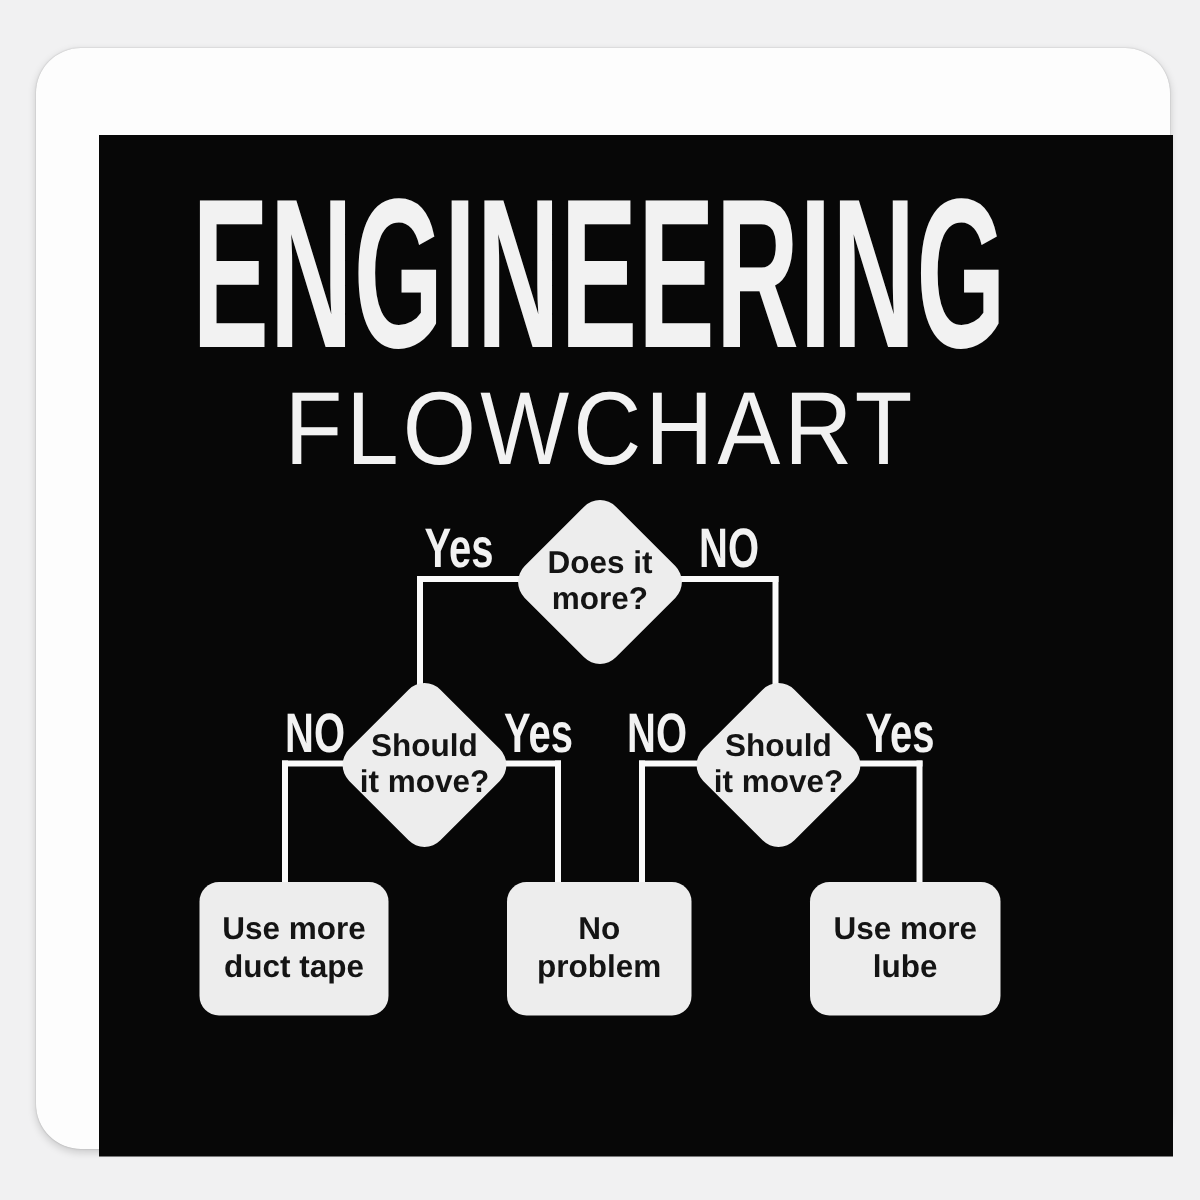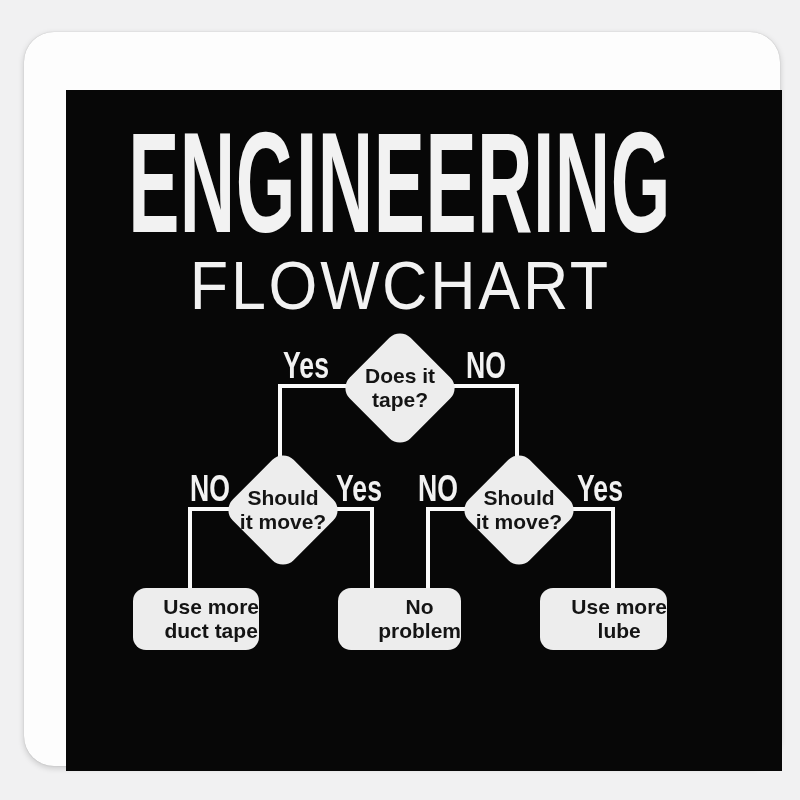--- a/index.html
+++ b/index.html
@@ -67,23 +67,23 @@
     position: relative;
     font-size: 21px; font-weight: bold;
     line-height: 1.15; text-align: center;
     color: #141414;
     white-space: pre-line;
     z-index: 3;
   }
 
   
   .outcome {
-    position: absolute; top: 588px; height: 62px;
+    position: absolute; top: 588px; height: 89px;
     background: #ededed; border-radius: 13px;
-    display: flex; align-items: center; justify-content: flex-end;
+    display: flex; align-items: center; justify-content: center;
     z-index: 2;
   }
 
   
   .branch-label {
     position: absolute;
     color: #f2f2f2;
     font-size: 37px; font-weight: bold; line-height: 32px;
     transform: translateX(-50%) scaleX(0.72);
     z-index: 3;
@@ -116,21 +116,21 @@
   <div class="edge" style="left:370px; top:507px; width:4px; height:83px;"></div>
 
   <div class="edge" style="left:426px; top:507px; width:44px; height:4px;"></div>
   <div class="edge" style="left:426px; top:507px; width:4px; height:83px;"></div>
   <div class="edge" style="left:566px; top:507px; width:49px; height:4px;"></div>
   <div class="edge" style="left:611px; top:507px; width:4px; height:83px;"></div>
 
   <div class="diamond" style="left:342px; top:330px;">
     <div class="bg"></div>
     <div class="node-text">Does it
-tape?</div>
+more?</div>
   </div>
   <div class="diamond" style="left:225px; top:452px;">
     <div class="bg"></div>
     <div class="node-text">Should
 it move?</div>
   </div>
   <div class="diamond" style="left:461px; top:452px;">
     <div class="bg"></div>
     <div class="node-text">Should
 it move?</div>

